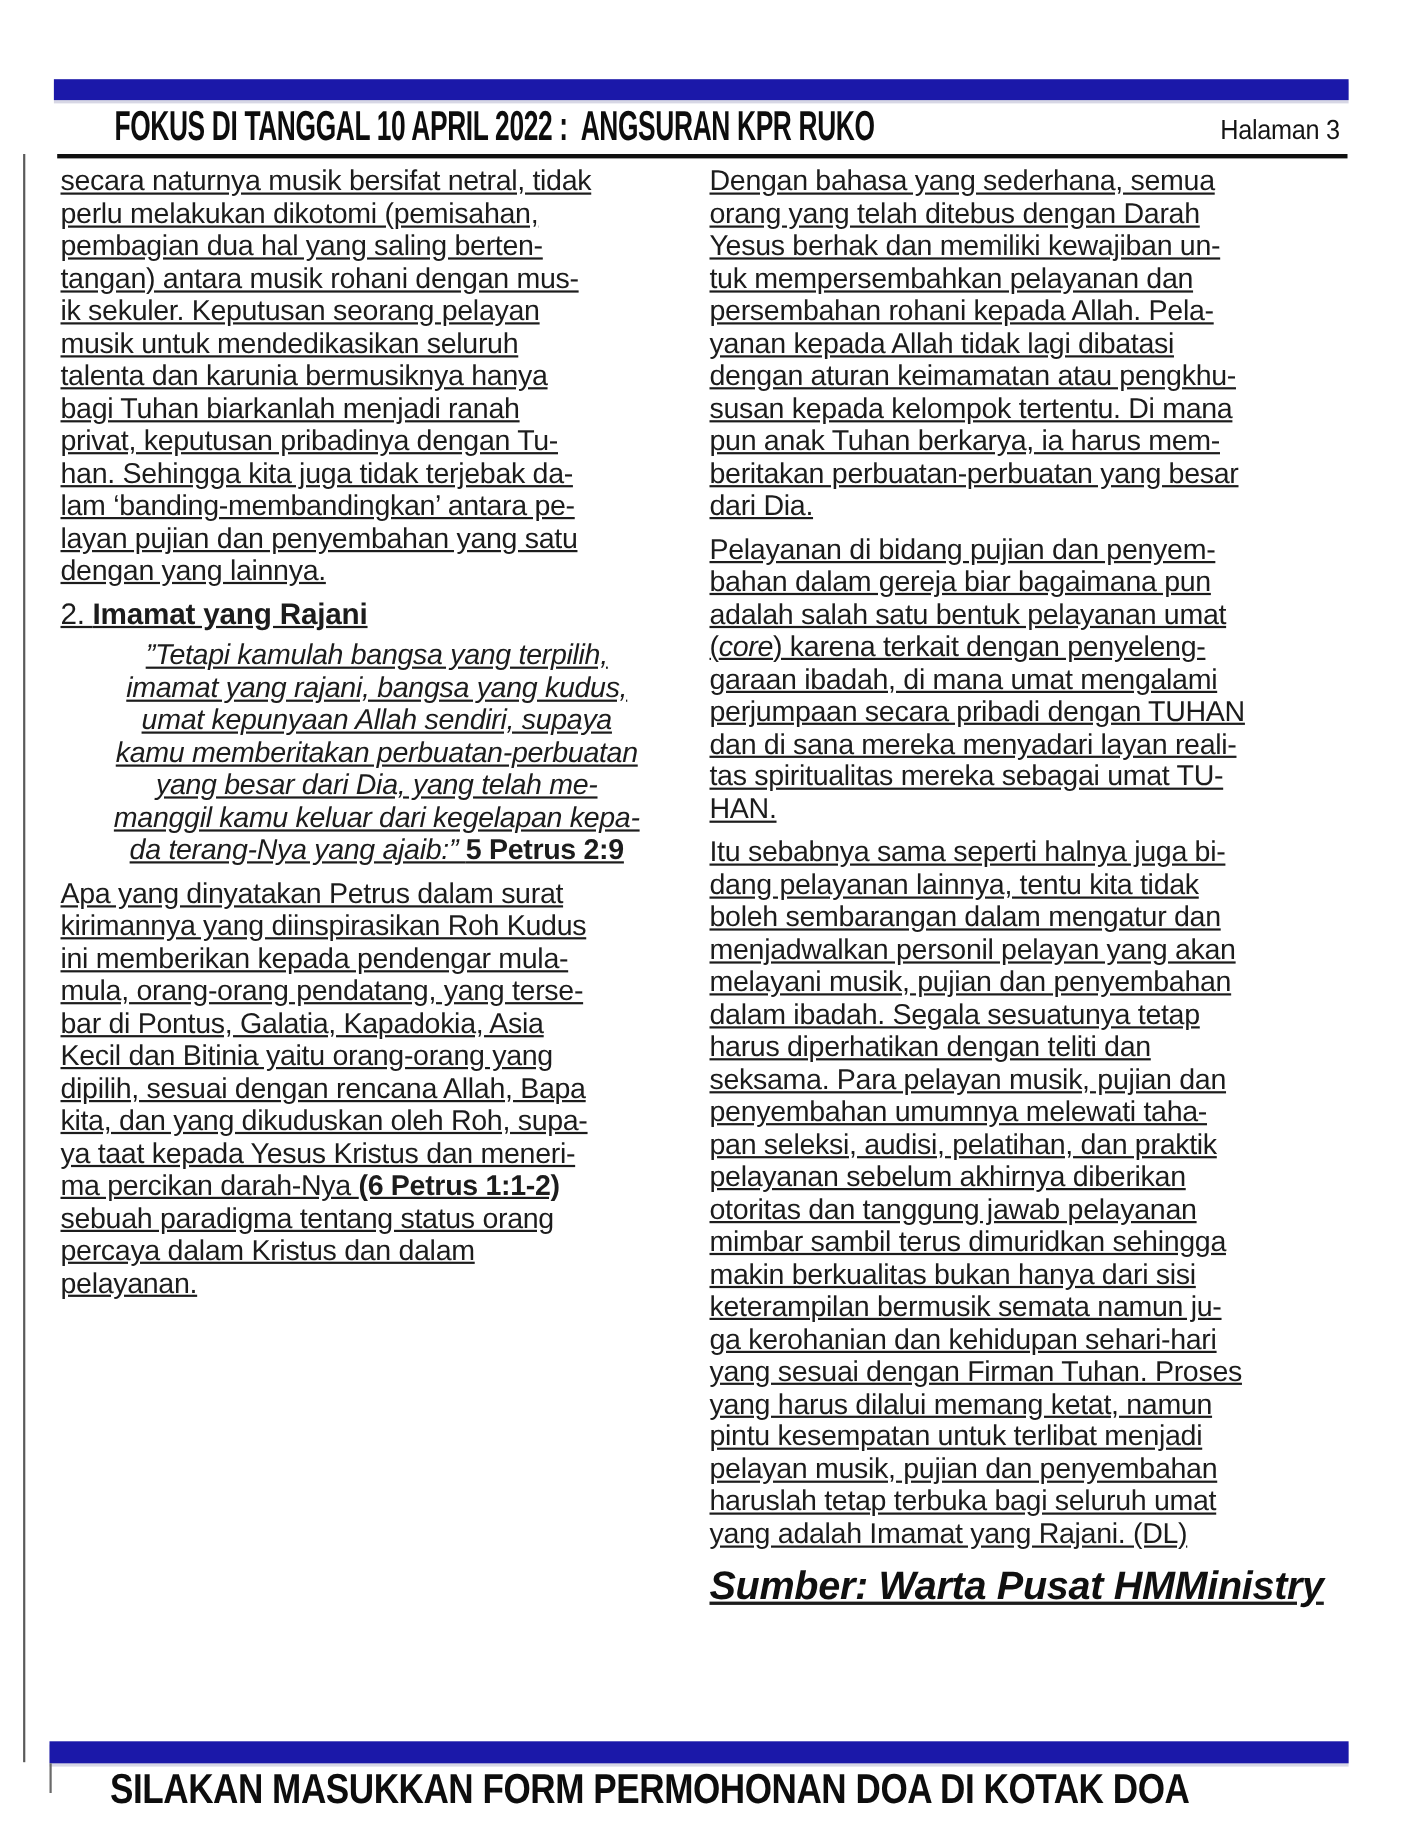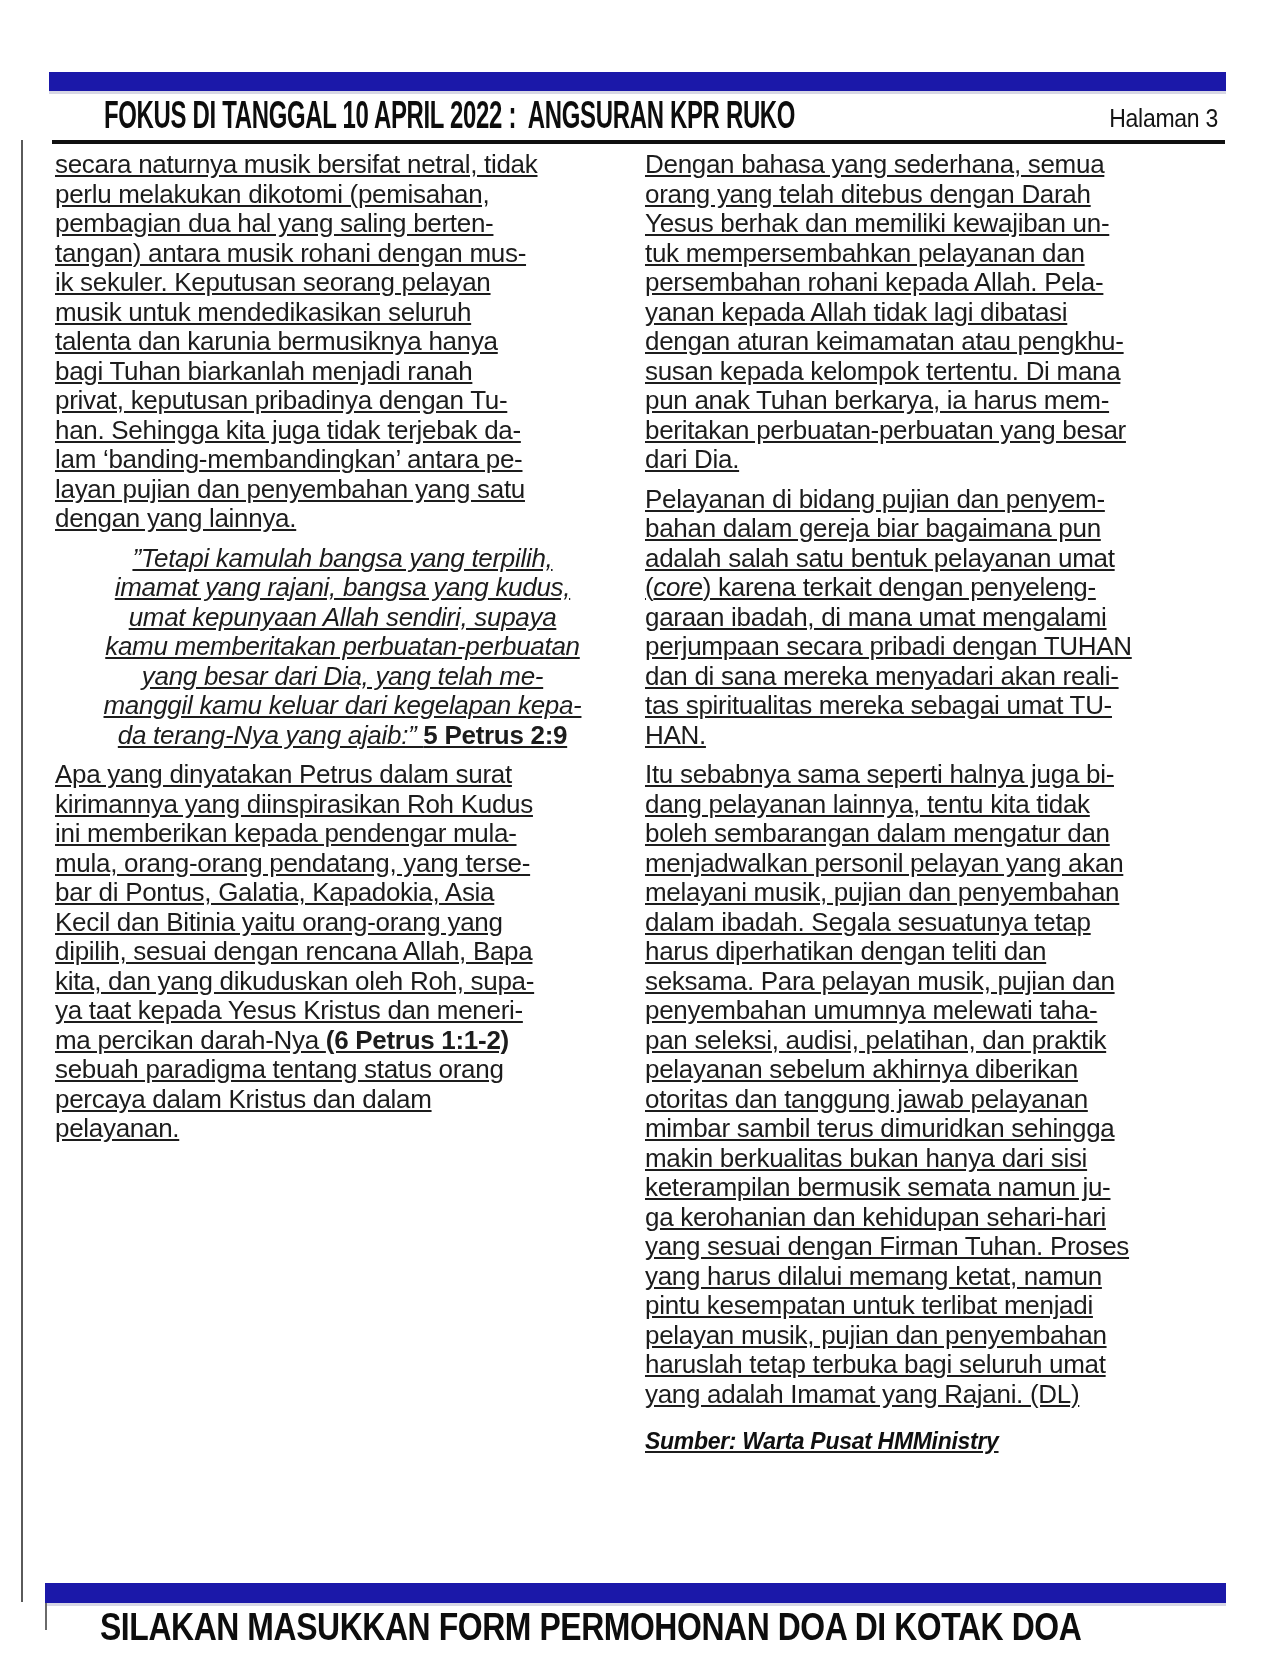--- a/index.html
+++ b/index.html
@@ -36,21 +36,21 @@
   .col-left{left:55px;width:575px;}
   .col-right{left:645px;width:585px;}
   .column p{margin:0 0 10px 0;white-space:pre;}
   .heading{margin:4px 0 8px 0 !important;font-size:27px;}
   .heading .hd-bold{font-weight:bold;letter-spacing:-0.2px;}
   .italic{font-style:italic;}
   .bold{font-weight:bold;}
   .quote{font-style:italic;text-align:center;}
   .quote .ref{font-style:normal;font-weight:bold;}
   .source-line{
-    margin-top:18px !important;font-size:23px;font-weight:bold;font-style:italic;
+    margin-top:18px !important;font-size:36px;font-weight:bold;font-style:italic;
     letter-spacing:-0.3px;color:#101010;
   }
 
   
   .footer-text{
     left:100px;top:1606px;height:46px;
     font-size:38px;font-weight:bold;letter-spacing:-0.5px;white-space:pre;
     transform:scaleX(0.84);transform-origin:0 0;color:#0d0d0d;
   }
 </style>
@@ -71,20 +71,21 @@
 tangan) antara musik rohani dengan mus-
 ik sekuler. Keputusan seorang pelayan
 musik untuk mendedikasikan seluruh
 talenta dan karunia bermusiknya hanya
 bagi Tuhan biarkanlah menjadi ranah
 privat, keputusan pribadinya dengan Tu-
 han. Sehingga kita juga tidak terjebak da-
 lam ‘banding-membandingkan’ antara pe-
 layan pujian dan penyembahan yang satu
 dengan yang lainnya.</p>
+  <p class="heading"><span>2. </span><span class="hd-bold">Imamat yang Rajani</span></p>
   <p class="quote"><span>”Tetapi kamulah bangsa yang terpilih,
 imamat yang rajani, bangsa yang kudus,
 umat kepunyaan Allah sendiri, supaya
 kamu memberitakan perbuatan-perbuatan
 yang besar dari Dia, yang telah me-
 manggil kamu keluar dari kegelapan kepa-
 da terang-Nya yang ajaib:” </span><span class="ref">5 Petrus 2:9</span></p>
   <p><span>Apa yang dinyatakan Petrus dalam surat
 kirimannya yang diinspirasikan Roh Kudus
 ini memberikan kepada pendengar mula-
@@ -111,21 +112,21 @@
 susan kepada kelompok tertentu. Di mana
 pun anak Tuhan berkarya, ia harus mem-
 beritakan perbuatan-perbuatan yang besar
 dari Dia.</p>
   <p><span>Pelayanan di bidang pujian dan penyem-
 bahan dalam gereja biar bagaimana pun
 adalah salah satu bentuk pelayanan umat
 (</span><span class="italic">core</span><span>) karena terkait dengan penyeleng-
 garaan ibadah, di mana umat mengalami
 perjumpaan secara pribadi dengan TUHAN
-dan di sana mereka menyadari akan reali-
+dan di sana mereka menyadari layan reali-
 tas spiritualitas mereka sebagai umat TU-
 HAN.</span></p>
   <p>Itu sebabnya sama seperti halnya juga bi-
 dang pelayanan lainnya, tentu kita tidak
 boleh sembarangan dalam mengatur dan
 menjadwalkan personil pelayan yang akan
 melayani musik, pujian dan penyembahan
 dalam ibadah. Segala sesuatunya tetap
 harus diperhatikan dengan teliti dan
 seksama. Para pelayan musik, pujian dan

